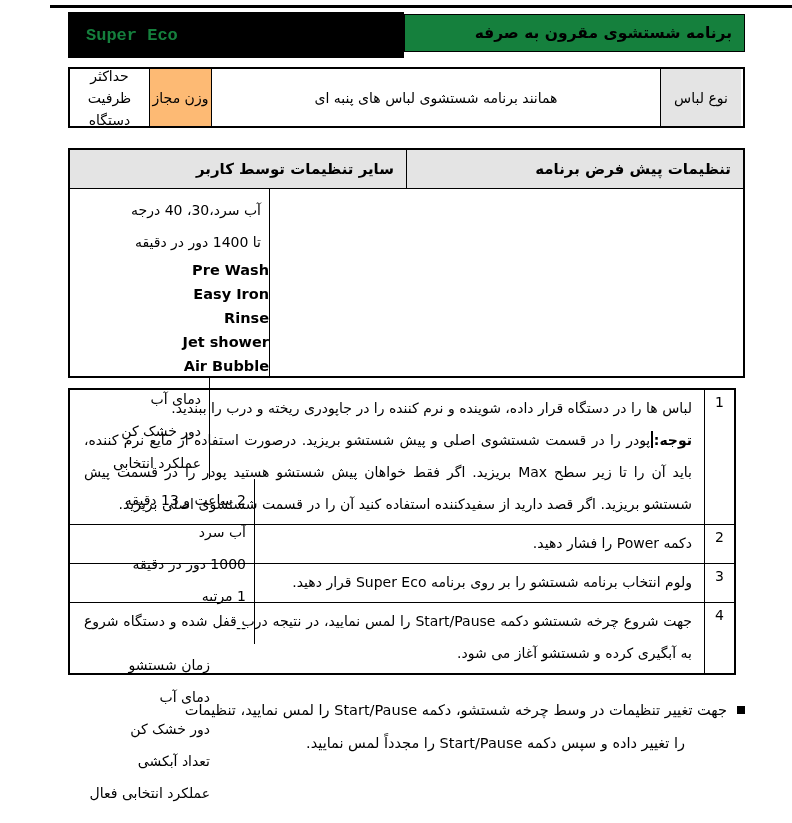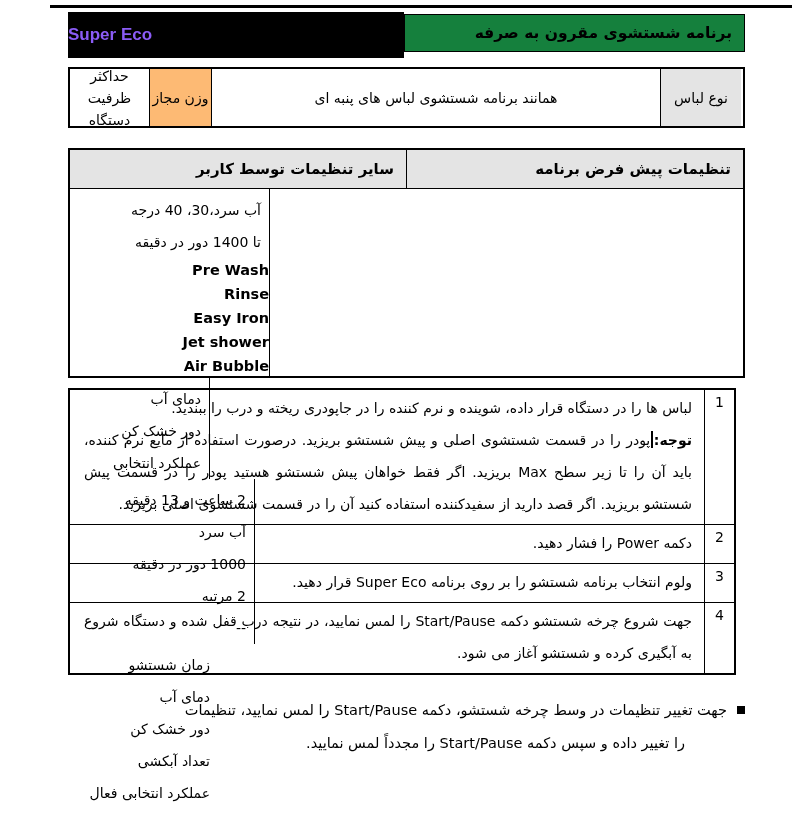--- a/index.html
+++ b/index.html
@@ -10,23 +10,23 @@
     font-family: "DejaVu Sans", sans-serif;
     color: #000;
     overflow: hidden;
   }
 
   .top-rule { position: absolute; top: 5px; left: 50px; width: 742px; height: 2.5px; background: #000; }
 
   
   .prog-header { position: absolute; top: 12px; left: 68px; width: 677px; height: 46px; display: flex; }
   .prog-header .en {
-    width: 336px; height: 46px; background: #000; color: #8b5cf6;
+    width: 336px; height: 46px; background: #000; color: #15803d;
     font-weight: bold; font-size: 17px; display: flex; align-items: center;
-    font-family: Liberation Sans, sans-serif;
+    padding-left: 18px; font-family: Liberation Mono, monospace;
   }
   .prog-header .fa {
     width: 341px; height: 38px; margin-top: 2px; background: #15803d;
     border: 1px solid #000; direction: rtl; text-align: right;
     font-weight: bold; font-size: 15.5px; display: flex; align-items: center;
     padding-right: 12px;
   }
 
   
   .garment-table {
@@ -115,35 +115,35 @@
 <div class="settings-table">
   <div class="settings-head">
     <div class="hcell h-default">تنظیمات پیش فرض برنامه</div>
     <div class="hcell h-user">سایر تنظیمات توسط کاربر</div>
   </div>
   <div class="settings-body">
     <div class="col col-user-values">
       <div class="fa-line">آب سرد،30، 40 درجه</div>
       <div class="fa-line">تا 1400 دور در دقیقه</div>
       <div class="en-line">Pre Wash</div>
+      <div class="en-line">Easy Iron</div>
       <div class="en-line">Rinse</div>
-      <div class="en-line">Easy Iron</div>
       <div class="en-line">Jet shower</div>
       <div class="en-line">Air Bubble</div>
     </div>
     <div class="col col-user-labels">
       <div class="fa-line">دمای آب</div>
       <div class="fa-line">دور خشک کن</div>
       <div class="fa-line">عملکرد انتخابی</div>
     </div>
     <div class="col col-def-values">
       <div class="fa-line">2 ساعت و 13 دقیقه</div>
       <div class="fa-line">آب سرد</div>
       <div class="fa-line">1000 دور در دقیقه</div>
-      <div class="fa-line">2 مرتبه</div>
+      <div class="fa-line">1 مرتبه</div>
       <div class="fa-line">--</div>
     </div>
     <div class="col col-def-labels">
       <div class="fa-line">زمان شستشو</div>
       <div class="fa-line">دمای آب</div>
       <div class="fa-line">دور خشک کن</div>
       <div class="fa-line">تعداد آبکشی</div>
       <div class="fa-line">عملکرد انتخابی فعال</div>
     </div>
   </div>

